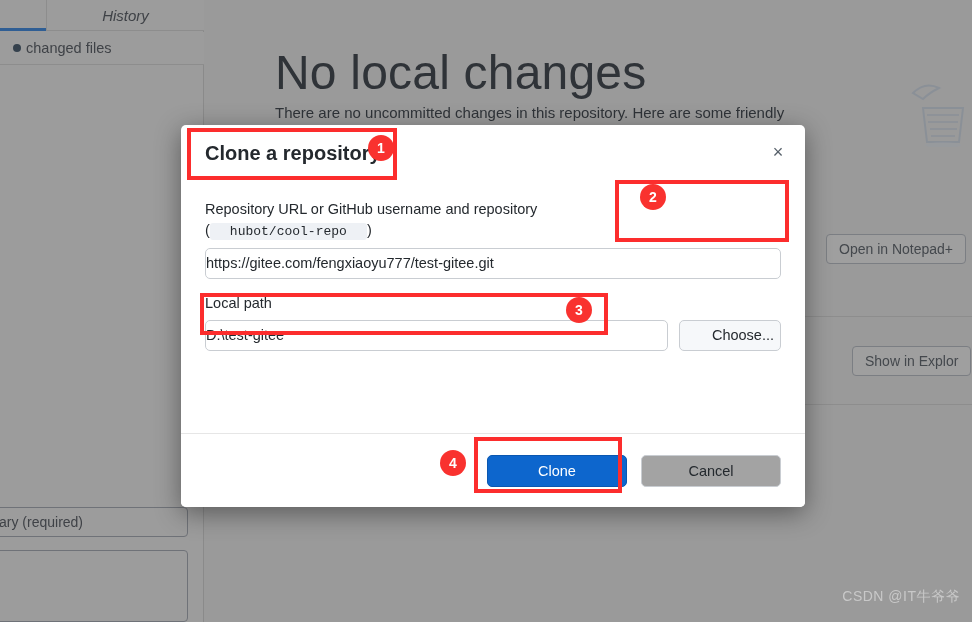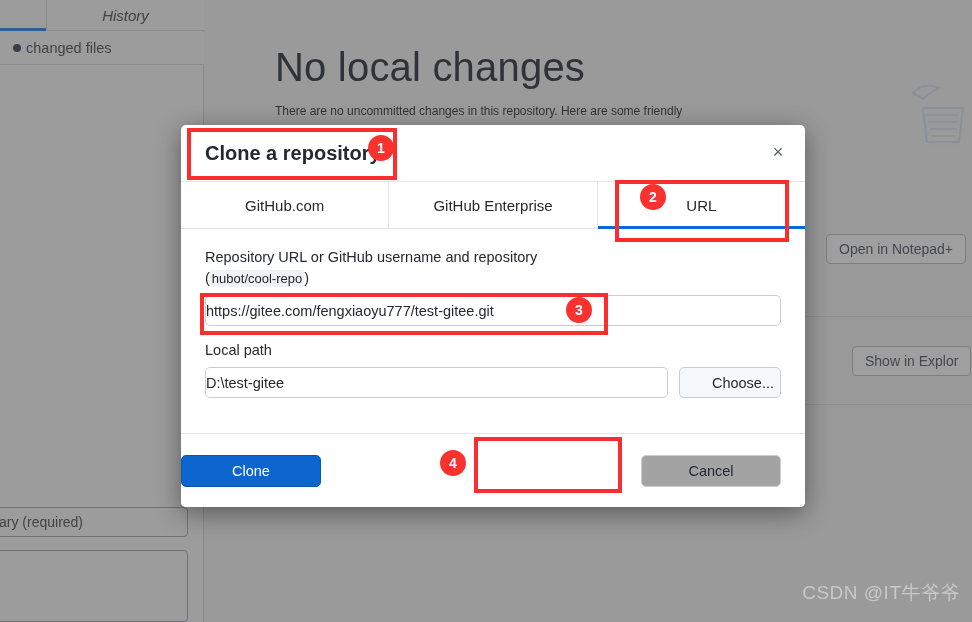--- a/index.html
+++ b/index.html
@@ -87,30 +87,30 @@
 
   .bg-main {
     position: absolute;
     left: 205px; top: 0;
     width: 767px; height: 622px;
     background: #9a9a9a;
   }
   .bg-title {
     position: absolute;
     left: 70px; top: 45px;
-    font-size: 40px;
+    font-size: 48px;
     font-weight: 300;
     color: #2f3338;
     letter-spacing: .2px;
     white-space: nowrap;
   }
   .bg-subtitle {
     position: absolute;
     left: 70px; top: 104px;
-    font-size: 12px;
+    font-size: 15px;
     color: #2f3338;
     white-space: nowrap;
   }
   .bg-row-divider {
     position: absolute;
     left: 205px;
     width: 767px;
     height: 1px;
     background: #8d8d8d;
   }
@@ -128,21 +128,21 @@
   .bg-trash {
     position: absolute;
     left: 905px; top: 75px;
     width: 62px; height: 72px;
     opacity: .34;
   }
 
   .watermark {
     position: absolute;
     right: 12px; bottom: 16px;
-    font-size: 19px;
+    font-size: 14px;
     color: #c8c8c8;
     letter-spacing: .5px;
     white-space: nowrap;
   }
 
   
   .dialog {
     position: absolute;
     left: 181px; top: 125px;
     width: 624px; height: 382px;
@@ -201,25 +201,25 @@
   .dlg-body {
     padding: 18px 24px 0 24px;
   }
   .field-label {
     font-size: 14.5px;
     color: #24292e;
     line-height: 1.45;
     margin-bottom: 6px;
   }
   .code-chip {
-    font-family: Liberation Sans, sans-serif;
+    font-family: Liberation Mono, monospace;
     font-size: 13px;
     background: #eef1f5;
     border-radius: 3px;
-    padding: 1px 2px;
+    padding: 1px 20px;
   }
   .text-input {
     width: 100%;
     height: 31px;
     border: 1px solid #c9cdd2;
     border-radius: 5px;
     background: #fff;
     font-size: 14.5px;
     color: #24292e;
     padding: 0 0;
@@ -243,21 +243,21 @@
   .spacer-12 { height: 14px; }
 
   .dlg-footer {
     position: absolute;
     left: 0; right: 0; bottom: 0;
     height: 74px;
     border-top: 1px solid #e6e6e6;
     background: #fff;
     display: flex;
     align-items: center;
-    justify-content: space-between;
+    justify-content: flex-end;
     gap: 14px;
     padding-right: 24px;
   }
   .btn-primary {
     width: 140px; height: 32px;
     background: #0d66cd;
     border: 1px solid #0a57b0;
     border-radius: 5px;
     color: #fff;
     font-size: 14.5px;
@@ -344,31 +344,20 @@
     <div class="watermark">CSDN @IT牛爷爷</div>
   </div>
 
   <div class="dialog">
 
     <div class="dlg-header">
       <div class="dlg-title">Clone a repository</div>
       <div class="dlg-close">×</div>
     </div>
 
-    <div class="dlg-tabs">
-      <div class="dlg-tab">
-        <span>GitHub.com</span>
-      </div>
-      <div class="dlg-tab">
-        <span>GitHub Enterprise</span>
-      </div>
-      <div class="dlg-tab active">
-        <span>URL</span>
-      </div>
-    </div>
 
     <div class="dlg-body">
       <div class="field-label">
         <span>Repository URL or GitHub username and repository</span><br>
         <span>(</span><span class="code-chip">hubot/cool-repo</span><span>)</span>
       </div>
       <input class="text-input" type="text" value="https://gitee.com/fengxiaoyu777/test-gitee.git" style="">
 
       <div class="spacer-12"></div>
 

